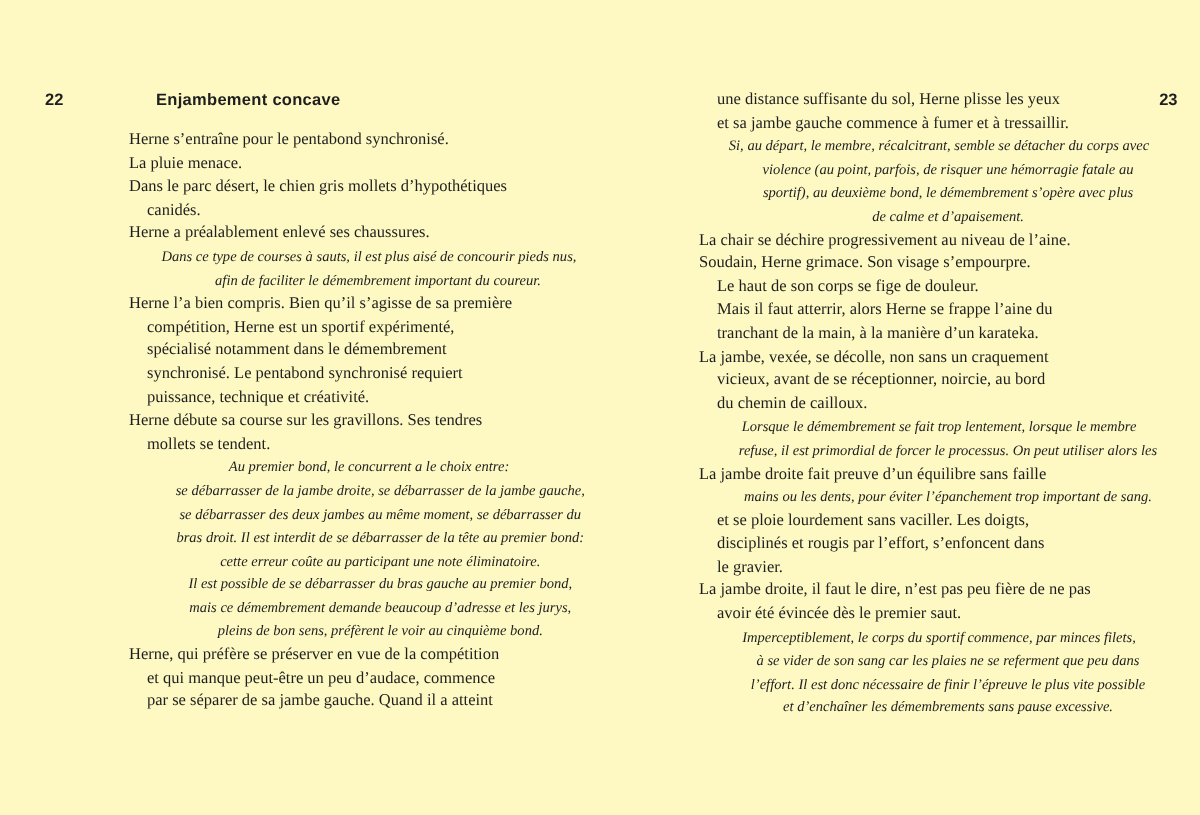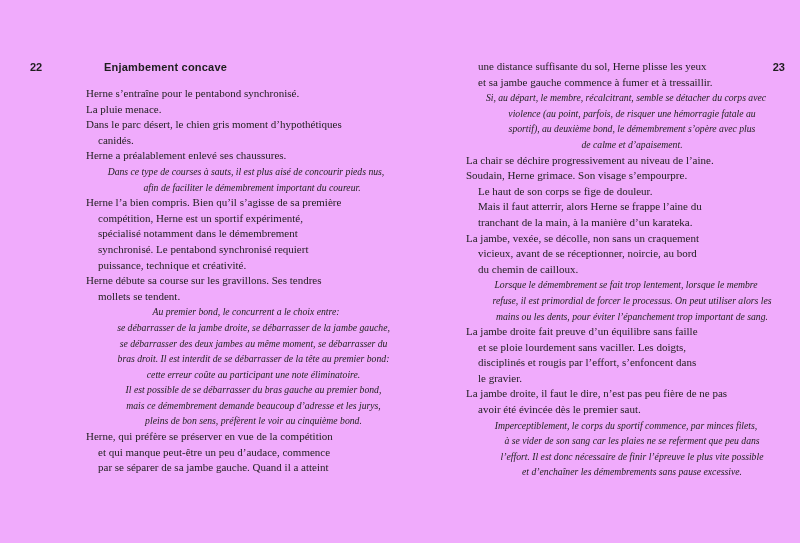--- a/index.html
+++ b/index.html
@@ -4,21 +4,21 @@
 <style>
   html, body {
     margin: 0;
     padding: 0;
     background: #ffffff;
   }
   .spread {
     position: relative;
     width: 800px;
     height: 543px;
-    background: #f0abfc;
+    background: #fef9c3;
     color: #1e1e1e;
     font-family: "Liberation Serif", serif;
     overflow: hidden;
   }
   .running-head {
     position: absolute;
     top: 61px;
     font-family: "Liberation Sans", sans-serif;
     font-weight: 700;
     font-size: 11px;
@@ -51,21 +51,21 @@
 <body>
 
 <div class="spread">
   <span class="running-head num-left">22</span>
   <span class="running-head title">Enjambement concave</span>
   <span class="running-head num-right">23</span>
 
   <div class="page-body body-left" id="left-body">
       <div class="line">Herne s’entraîne pour le pentabond synchronisé.</div>
       <div class="line">La pluie menace.</div>
-      <div class="line">Dans le parc désert, le chien gris moment d’hypothétiques</div>
+      <div class="line">Dans le parc désert, le chien gris mollets d’hypothétiques</div>
       <div class="line indent-1">canidés.</div>
       <div class="line">Herne a préalablement enlevé ses chaussures.</div>
       <div class="line italic">Dans ce type de courses à sauts, il est plus aisé de concourir pieds nus,</div>
       <div class="line italic indent-1">afin de faciliter le démembrement important du coureur.</div>
       <div class="line">Herne l’a bien compris. Bien qu’il s’agisse de sa première</div>
       <div class="line indent-1">compétition, Herne est un sportif expérimenté,</div>
       <div class="line indent-1">spécialisé notamment dans le démembrement</div>
       <div class="line indent-1">synchronisé. Le pentabond synchronisé requiert</div>
       <div class="line indent-1">puissance, technique et créativité.</div>
       <div class="line">Herne débute sa course sur les gravillons. Ses tendres</div>
@@ -93,22 +93,22 @@
       <div class="line">La chair se déchire progressivement au niveau de l’aine.</div>
       <div class="line">Soudain, Herne grimace. Son visage s’empourpre.</div>
       <div class="line indent-1">Le haut de son corps se fige de douleur.</div>
       <div class="line indent-1">Mais il faut atterrir, alors Herne se frappe l’aine du</div>
       <div class="line indent-1">tranchant de la main, à la manière d’un karateka.</div>
       <div class="line">La jambe, vexée, se décolle, non sans un craquement</div>
       <div class="line indent-1">vicieux, avant de se réceptionner, noircie, au bord</div>
       <div class="line indent-1">du chemin de cailloux.</div>
       <div class="line italic">Lorsque le démembrement se fait trop lentement, lorsque le membre</div>
       <div class="line italic indent-1">refuse, il est primordial de forcer le processus. On peut utiliser alors les</div>
+      <div class="line">La jambe droite fait preuve d’un équilibre sans faille</div>
       <div class="line italic indent-1">mains ou les dents, pour éviter l’épanchement trop important de sang.</div>
-      <div class="line">La jambe droite fait preuve d’un équilibre sans faille</div>
       <div class="line indent-1">et se ploie lourdement sans vaciller. Les doigts,</div>
       <div class="line indent-1">disciplinés et rougis par l’effort, s’enfoncent dans</div>
       <div class="line indent-1">le gravier.</div>
       <div class="line">La jambe droite, il faut le dire, n’est pas peu fière de ne pas</div>
       <div class="line indent-1">avoir été évincée dès le premier saut.</div>
       <div class="line italic">Imperceptiblement, le corps du sportif commence, par minces filets,</div>
       <div class="line italic indent-1">à se vider de son sang car les plaies ne se referment que peu dans</div>
       <div class="line italic indent-1">l’effort. Il est donc nécessaire de finir l’épreuve le plus vite possible</div>
       <div class="line italic indent-1">et d’enchaîner les démembrements sans pause excessive.</div>
     </div>

